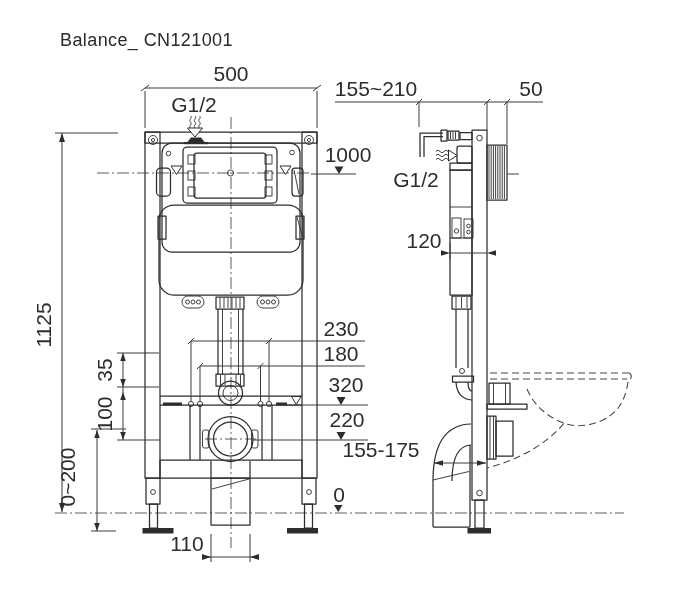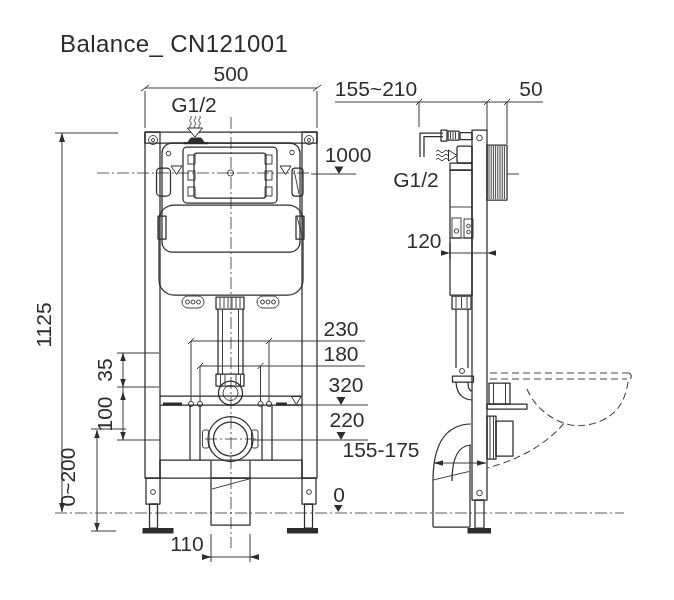--- a/index.html
+++ b/index.html
@@ -1,18 +1,18 @@
 <!DOCTYPE html>
 <html><head>
 <meta charset="utf-8">
 <style>
   html,body{margin:0;padding:0;background:#ffffff;}
   .canvas{position:relative;width:674px;height:600px;background:#ffffff;overflow:hidden;
           font-family:"Liberation Sans",sans-serif;}
-  .title{position:absolute;left:60px;top:30px;font-size:24px;color:#2a2a2a;letter-spacing:.4px;}
+  .title{position:absolute;left:60px;top:30px;font-size:18px;color:#2a2a2a;letter-spacing:.4px;}
   svg{position:absolute;left:0;top:0;}
   svg text{font-family:"Liberation Sans",sans-serif;font-size:21px;fill:#2d2d2d;}
   .st{stroke:#2d2d2d;stroke-width:1.25;fill:none;stroke-linejoin:round;stroke-linecap:butt;}
   .thin{stroke:#2d2d2d;stroke-width:.9;fill:none;}
   .dim{stroke:#3a3a3a;stroke-width:1;fill:none;}
   .cl{stroke:#4a4a4a;stroke-width:.9;fill:none;stroke-dasharray:12 3 2 3;}
   .dash{stroke:#474747;stroke-width:1.1;fill:none;stroke-dasharray:7 4;}
   .fill{fill:#2d2d2d;stroke:none;}
   .hollow{fill:#ffffff;stroke:#2d2d2d;stroke-width:1;}
 </style>

